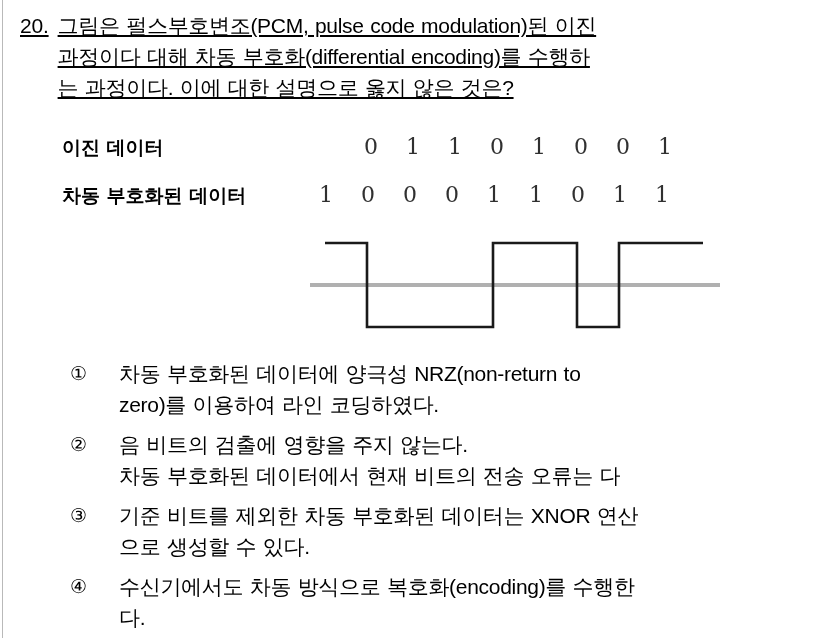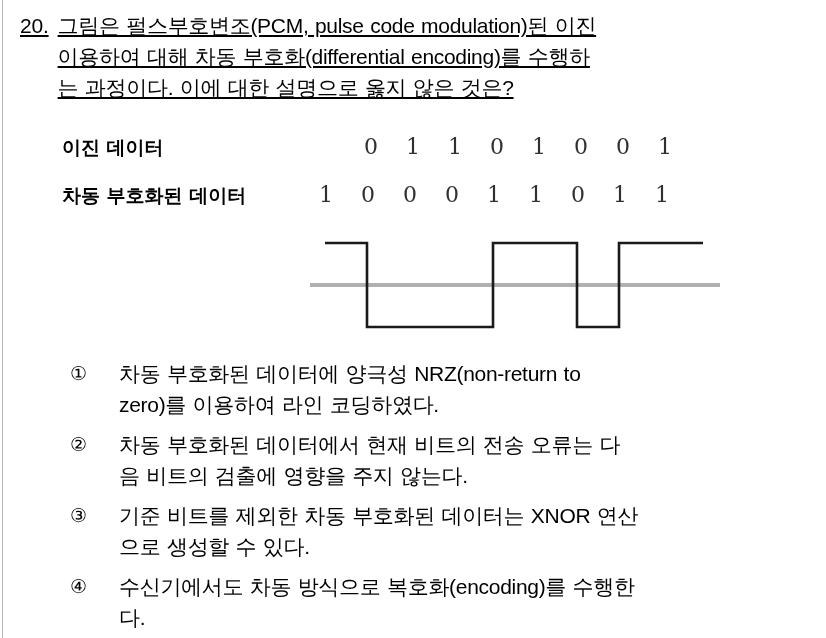--- a/index.html
+++ b/index.html
@@ -150,21 +150,21 @@
 <body>
 
 <div id="page-edge"></div>
 
 <div id="sheet">
 
   <div id="question-block">
     <div id="question-number">20.</div>
     <div id="question-text">
         <span class="cline qline">그림은 펄스부호변조(PCM, pulse code modulation)된 이진</span>
-        <span class="cline qline">이용하여 대해 차동 부호화(differential encoding)를 수행하</span>
+        <span class="cline qline">과정이다 대해 차동 부호화(differential encoding)를 수행하</span>
         <span class="cline qline">는 과정이다. 이에 대한 설명으로 옳지 않은 것은?</span>
       </div>
   </div>
 
   <div id="figure">
 
     <div class="bitrow" id="row-binary">
       <div class="bitrow-label">이진 데이터</div>
       <div class="bitrow-bits" id="bits-binary">
           <span class="bit" style="left: 0px;">0</span>
@@ -203,22 +203,22 @@
       <div class="choice">
         <div class="choice-marker">①</div>
         <div class="choice-text">
           <span class="cline">차동 부호화된 데이터에 양극성 NRZ(non-return to</span>
           <span class="cline">zero)를 이용하여 라인 코딩하였다.</span>
         </div>
       </div>
       <div class="choice">
         <div class="choice-marker">②</div>
         <div class="choice-text">
+          <span class="cline">음 비트의 검출에 영향을 주지 않는다.</span>
           <span class="cline">차동 부호화된 데이터에서 현재 비트의 전송 오류는 다</span>
-          <span class="cline">음 비트의 검출에 영향을 주지 않는다.</span>
         </div>
       </div>
       <div class="choice">
         <div class="choice-marker">③</div>
         <div class="choice-text">
           <span class="cline">기준 비트를 제외한 차동 부호화된 데이터는 XNOR 연산</span>
           <span class="cline">으로 생성할 수 있다.</span>
         </div>
       </div>
       <div class="choice">

